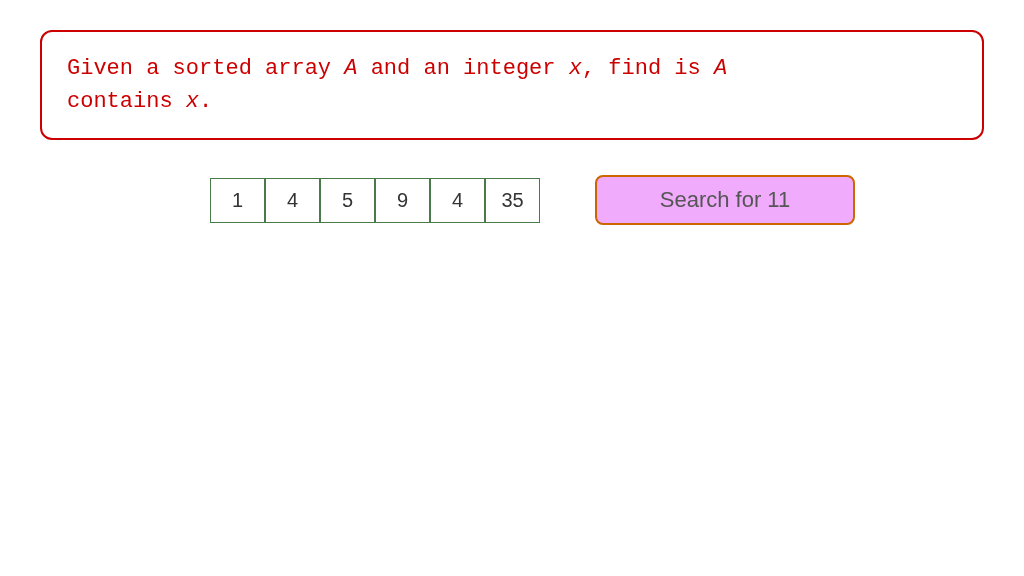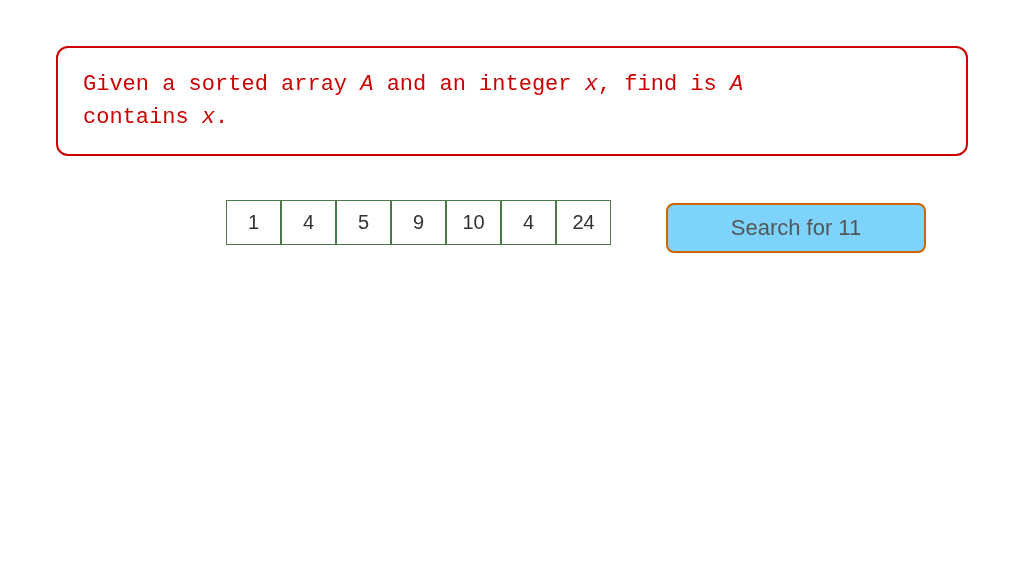--- a/index.html
+++ b/index.html
@@ -13,21 +13,21 @@
       height: 576px;
       background: #ffffff;
       font-family: 'Courier New', Courier, monospace;
       overflow: hidden;
     }
 
     .page-container {
       width: 1024px;
       height: 576px;
       position: relative;
-      padding: 36px;
+      padding: 20px;
     }
 
     .problem-box {
       border: 2px solid #cc0000;
       border-radius: 12px;
       padding: 20px 25px;
       margin: 10px 20px;
       background: #ffffff;
     }
 
@@ -69,25 +69,24 @@
     }
 
     .search-button {
       margin-left: 55px;
       border: 2px solid #cc6600;
       border-radius: 8px;
       padding: 10px 30px;
       font-size: 22px;
       color: #555555;
       font-family: Arial, sans-serif;
-      background: #7dd3fc;
+      background: #f0abfc;
       cursor: pointer;
       min-width: 260px;
       text-align: center;
-      margin-top: 12px;
     }
   </style>
 </head>
 <body>
 
 <div class="page-container">
 
   <div class="problem-box">
     <div class="problem-text">
       <span>Given a sorted array <span class="italic">A</span> and an integer <span class="italic">x</span>, find is <span class="italic">A</span></span>
@@ -95,21 +94,20 @@
       <span>contains <span class="italic">x</span>.</span>
     </div>
   </div>
 
   <div class="array-section">
     <div class="array-cells">
       <div class="array-cell">1</div>
       <div class="array-cell">4</div>
       <div class="array-cell">5</div>
       <div class="array-cell">9</div>
-      <div class="array-cell">10</div>
       <div class="array-cell">4</div>
-      <div class="array-cell">24</div>
+      <div class="array-cell">35</div>
     </div>
 
     <button class="search-button">Search for 11</button>
   </div>
 
 </div>
 
 </body></html>

